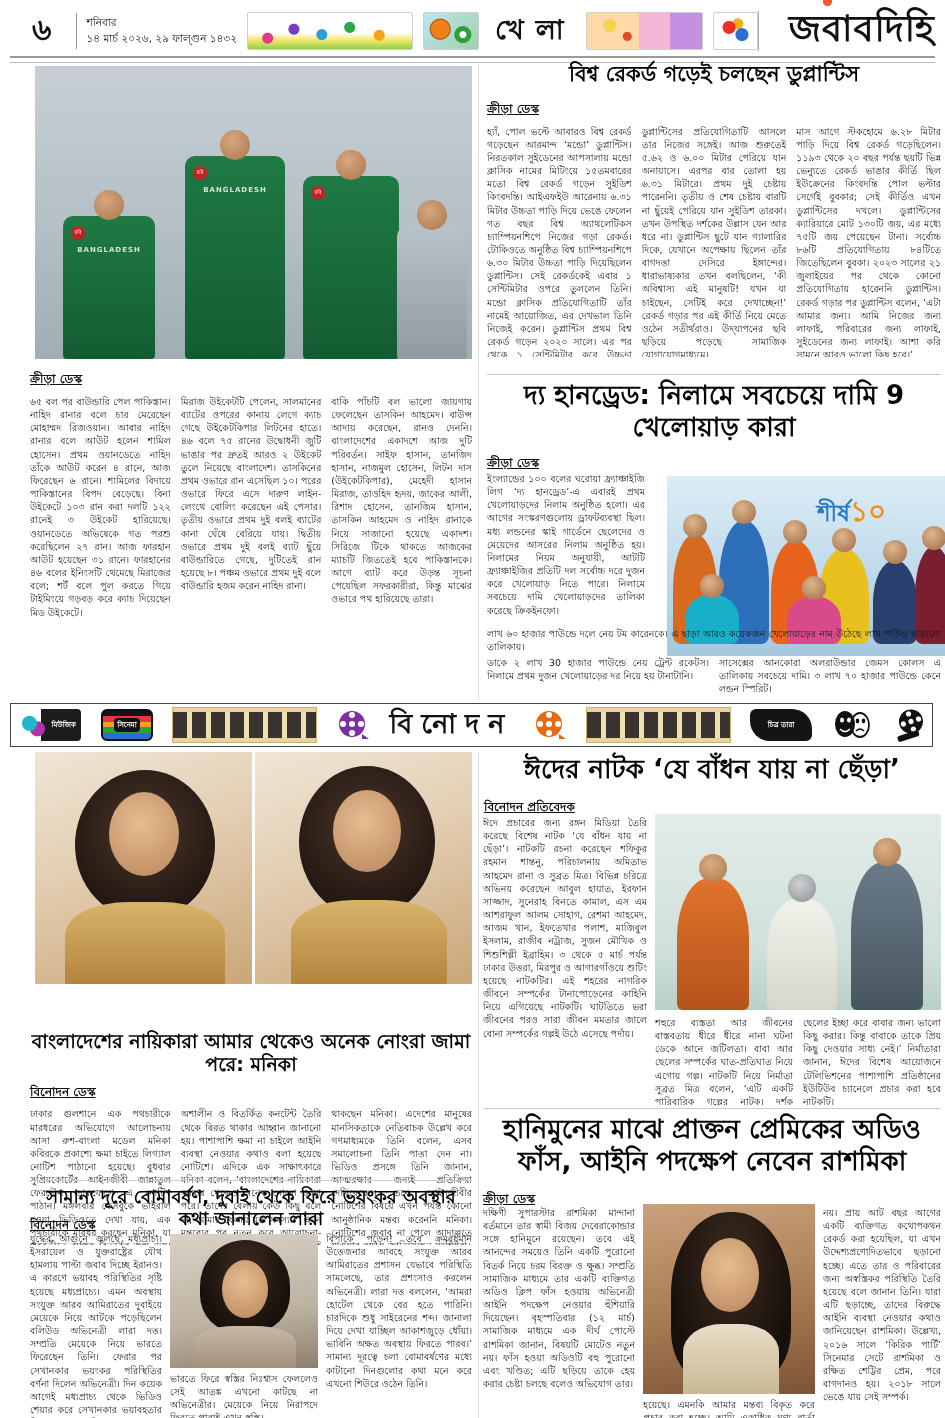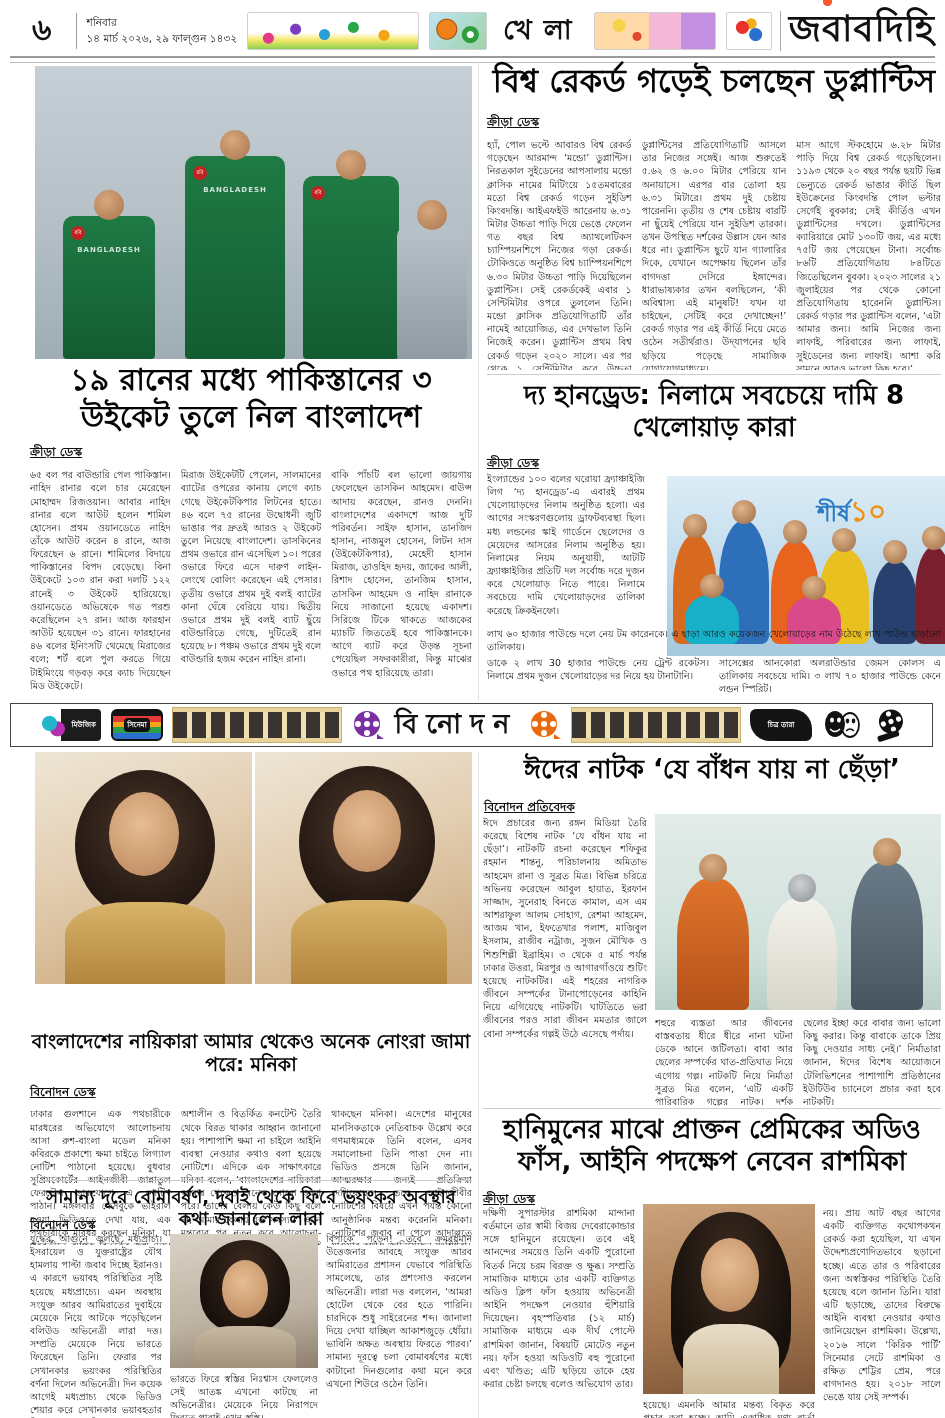--- a/index.html
+++ b/index.html
@@ -26,21 +26,21 @@
   .artC{width:120px;background:
      radial-gradient(circle at 20% 35%,#f6d34a 0 6px,transparent 7px),
      radial-gradient(circle at 35% 65%,#e04a2a 0 4px,transparent 5px),
      linear-gradient(90deg,#ffd9a8 0 45%,#f3b7d8 45% 72%,#c490e0 72% 100%);}
   .artD{width:44px;background:
      radial-gradient(circle at 35% 40%,#e8312a 0 6px,transparent 7px),
      radial-gradient(circle at 65% 60%,#2b6fd0 0 6px,transparent 7px),
      radial-gradient(circle at 55% 30%,#f2b11c 0 5px,transparent 6px),
      #fff;}
   .section-word{font-size:27px;font-weight:bold;letter-spacing:12px;margin-left:16px;white-space:nowrap;}
-  .mast-wrap{margin-left:auto;display:flex;align-items:center;border-left:1px solid #aaa;padding-left:8px;height:40px;}
+  .mast-wrap{margin-left:auto;display:flex;align-items:center;border-left:1px solid #aaa;padding-left:30px;height:40px;}
   .masthead{font-size:36px;font-weight:bold;letter-spacing:1px;position:relative;}
   .mast-dot{position:absolute;left:34px;top:-4px;width:9px;height:9px;border-radius:50%;
     background:radial-gradient(circle,#ff5a2a 0 45%,#d41f1f 100%);}
   .dbl-rule{position:absolute;left:10px;top:56px;width:925px;height:4px;
     border-top:2px solid #9a9a9a;border-bottom:1px solid #bcbcbc;}
   .vline{position:absolute;width:1px;background:#e0e0e0;}
   .hline{position:absolute;height:1px;background:#cccccc;}
   
   .headline{font-weight:bold;color:#050505;text-align:center;line-height:1.22;}
   .byline{font-size:12px;font-weight:bold;text-decoration:underline;}
@@ -68,21 +68,21 @@
   .gown{position:absolute;border-radius:40% 40% 0 0;background:linear-gradient(180deg,#d8b36a,#b3853e);}
   .natokph{background:linear-gradient(180deg,#e3ece8 0%,#cfe0da 70%,#b9cfc8 100%);}
   .fig{position:absolute;border-radius:45% 45% 6px 6px;}
   .fig .head{position:absolute;left:50%;transform:translateX(-50%);top:-24px;width:28px;height:28px;border-radius:50%;
     background:radial-gradient(circle at 42% 36%,#dcae84,#a8774e);}
   .portrait-lara{background:linear-gradient(170deg,#d9d2c6 0%,#bdb2a2 60%,#8d7f6e 100%);}
   .portrait-rash{background:linear-gradient(170deg,#caa27c 0%,#a87a52 55%,#7c5436 100%);}
   .plain-hair{position:absolute;background:radial-gradient(ellipse at 50% 30%,#3c2b20,#17100b 75%);}
   
   .ent-band{position:absolute;left:10px;top:703px;width:923px;height:44px;border:1px solid #444;background:#fff;
-    display:flex;align-items:center;gap:10px;padding:0 24px;box-sizing:border-box;}
+    display:flex;align-items:center;gap:20px;padding:0 4px;box-sizing:border-box;}
   .logo-chip{height:32px;border-radius:4px;display:flex;align-items:center;justify-content:center;
     color:#fff;font-size:7px;font-weight:bold;}
   .logo-music{width:66px;background:
      radial-gradient(circle at 22% 45%,#21b6c9 0 7px,transparent 8px),
      radial-gradient(circle at 34% 62%,#b62fb0 0 7px,transparent 8px),
      linear-gradient(90deg,#ffffff 0 40%,#1c1c1c 40% 100%);
      justify-content:flex-end;padding-right:5px;box-sizing:border-box;}
   .logo-tv{width:52px;background:linear-gradient(180deg,#141414 0 18%,#e23a3a 18% 38%,#f2a414 38% 58%,#2f9e4a 58% 78%,#2b6fd0 78% 100%);
      border:2px solid #111;border-radius:6px;box-sizing:border-box;}
   .filmstrip{height:26px;flex:1;background:
@@ -137,42 +137,41 @@
     <div class="player" style="left:268px;top:110px;width:96px;height:183px;">
       <div class="head"></div>
       <div class="crest">রবি</div>
     </div>
     <div class="player" style="left:362px;top:160px;width:70px;height:133px;background:linear-gradient(180deg,#b9c2c9,#8f9aa2);">
       <div class="head"></div>
     </div>
   </div>
 
   <div class="article" style="left:487px;top:62px;width:454px;">
-    <div class="headline" style="font-size:32px;">বিশ্ব রেকর্ড গড়েই চলছেন ডুপ্লান্টিস</div>
+    <div class="headline" style="font-size:21px;">বিশ্ব রেকর্ড গড়েই চলছেন ডুপ্লান্টিস</div>
     <div class="byline" style="margin-top:12px;">ক্রীড়া ডেস্ক</div>
     <div class="colrow" style="margin-top:5px;height:232px;">
       <div class="bodytext">হ্যাঁ, পোল ভল্টে আবারও বিশ্ব রেকর্ড গড়েছেন আরমান্দ ‘মন্ডো’ ডুপ্লান্টিস। নিরতকাল সুইডেনের আপসালায় মন্ডো ক্লাসিক নামের মিটিংয়ে ১৫তমবারের মতো বিশ্ব রেকর্ড গড়েন সুইডিশ কিংবদন্তি। আইএফইউ আরেনায় ৬.৩১ মিটার উচ্চতা পাড়ি দিয়ে ভেঙে ফেলেন গত বছর বিশ্ব অ্যাথলেটিকস চ্যাম্পিয়নশিপে নিজের গড়া রেকর্ড। টোকিওতে অনুষ্ঠিত বিশ্ব চ্যাম্পিয়নশিপে ৬.৩০ মিটার উচ্চতা পাড়ি দিয়েছিলেন ডুপ্লান্টিস। সেই রেকর্ডকেই এবার ১ সেন্টিমিটার ওপরে তুললেন তিনি। মন্ডো ক্লাসিক প্রতিযোগিতাটি তাঁর নামেই আয়োজিত, এর দেখভাল তিনি নিজেই করেন। ডুপ্লান্টিস প্রথম বিশ্ব রেকর্ড গড়েন ২০২০ সালে। এর পর থেকে ১ সেন্টিমিটার করে উচ্চতা বাড়িয়ে এ নিয়ে ১৫ বার বিশ্ব রেকর্ড গড়লেন। এর আগে গত বছর ছয়বার ভেঙেছিলেন নিজের রেকর্ড।</div>
       <div class="bodytext">ডুপ্লান্টিসের প্রতিযোগিতাটি আসলে তার নিজের সঙ্গেই। আজ শুরুতেই ৫.৬২ ও ৬.০০ মিটার পেরিয়ে যান অনায়াসে। এরপর বার তোলা হয় ৬.৩১ মিটারে। প্রথম দুই চেষ্টায় পারেননি। তৃতীয় ও শেষ চেষ্টায় বারটি না ছুঁয়েই পেরিয়ে যান সুইডিশ তারকা। তখন উপস্থিত দর্শকের উল্লাস যেন আর ধরে না। ডুপ্লান্টিস ছুটে যান গ্যালারির দিকে, যেখানে অপেক্ষায় ছিলেন তাঁর বাগদত্তা দেসিরে ইঙ্গান্দের। ধারাভাষ্যকার তখন বলছিলেন, ‘কী অবিশ্বাস্য এই মানুষটি! যখন যা চাইছেন, সেটিই করে দেখাচ্ছেন!’ রেকর্ড গড়ার পর এই কীর্তি নিয়ে মেতে ওঠেন সতীর্থরাও। উদ্‌যাপনের ছবি ছড়িয়ে পড়েছে সামাজিক যোগাযোগমাধ্যমে।</div>
       <div class="bodytext">মাস আগে স্টকহোমে ৬.২৮ মিটার পাড়ি দিয়ে বিশ্ব রেকর্ড গড়েছিলেন। ১১৯৩ থেকে ২০ বছর পর্যন্ত ছয়টি ভিন্ন ভেন্যুতে রেকর্ড ভাঙার কীর্তি ছিল ইউক্রেনের কিংবদন্তি পোল ভল্টার সের্গেই বুবকার; সেই কীর্তিও এখন ডুপ্লান্টিসের দখলে। ডুপ্লান্টিসের ক্যারিয়ারে মোট ১৩০টি জয়, এর মধ্যে ৭৫টি জয় পেয়েছেন টানা। সর্বোচ্চ ৮৬টি প্রতিযোগিতায় ৮৪টিতে জিতেছিলেন বুবকা। ২০২৩ সালের ২১ জুলাইয়ের পর থেকে কোনো প্রতিযোগিতায় হারেননি ডুপ্লান্টিস। রেকর্ড গড়ার পর ডুপ্লান্টিস বলেন, ‘এটা আমার জন্য। আমি নিজের জন্য লাফাই, পরিবারের জন্য লাফাই, সুইডেনের জন্য লাফাই। আশা করি সামনে আরও ভালো কিছু হবে।’</div>
     </div>
   </div>
 
   <div class="article" style="left:30px;top:362px;width:442px;">
-    <div class="headline" style="font-size:30px;">১৯ রানের মধ্যে পাকিস্তানের ৩ উইকেট তুলে নিল বাংলাদেশ</div>
     <div class="byline" style="margin-top:8px;">ক্রীড়া ডেস্ক</div>
     <div class="colrow" style="margin-top:5px;height:238px;">
       <div class="bodytext">৬৫ বল পর বাউন্ডারি পেল পাকিস্তান। নাহিদ রানার বলে চার মেরেছেন মোহাম্মদ রিজওয়ান। আবার নাহিদ রানার বলে আউট হলেন শামিল হোসেন। প্রথম ওয়ানডেতে নাহিদ তাঁকে আউট করেন ৪ রানে, আজ ফিরেছেন ৬ রানে। শামিলের বিদায়ে পাকিস্তানের বিপদ বেড়েছে। বিনা উইকেটে ১০৩ রান করা দলটি ১২২ রানেই ৩ উইকেট হারিয়েছে। ওয়ানডেতে অভিষেকে গত পরশু করেছিলেন ২৭ রান। আজ ফারহান আউট হয়েছেন ৩১ রানে। ফারহানের ৪৬ বলের ইনিংসটি থেমেছে মিরাজের বলে; শর্ট বলে পুল করতে গিয়ে টাইমিংয়ে গড়বড় করে ক্যাচ দিয়েছেন মিড উইকেটে।</div>
       <div class="bodytext">মিরাজ উইকেটটি পেলেন, সালমানের ব্যাটের ওপরের কানায় লেগে ক্যাচ গেছে উইকেটকিপার লিটনের হাতে। ৪৬ বলে ৭৫ রানের উদ্বোধনী জুটি ভাঙার পর দ্রুতই আরও ২ উইকেট তুলে নিয়েছে বাংলাদেশ। তাসকিনের প্রথম ওভারে রান এসেছিল ১০। পরের ওভারে ফিরে এসে দারুণ লাইন-লেংথে বোলিং করেছেন এই পেসার। তৃতীয় ওভারে প্রথম দুই বলই ব্যাটের কানা ঘেঁষে বেরিয়ে যায়। দ্বিতীয় ওভারে প্রথম দুই বলই ব্যাট ছুঁয়ে বাউন্ডারিতে গেছে, দুটিতেই রান হয়েছে ৮। পঞ্চম ওভারে প্রথম দুই বলে বাউন্ডারি হজম করেন নাহিদ রানা।</div>
       <div class="bodytext">বাকি পাঁচটি বল ভালো জায়গায় ফেলেছেন তাসকিন আহমেদ। বাউন্স আদায় করেছেন, রানও দেননি। বাংলাদেশের একাদশে আজ দুটি পরিবর্তন। সাইফ হাসান, তানজিদ হাসান, নাজমুল হোসেন, লিটন দাস (উইকেটকিপার), মেহেদী হাসান মিরাজ, তাওহিদ হৃদয়, জাকের আলী, রিশাদ হোসেন, তানজিম হাসান, তাসকিন আহমেদ ও নাহিদ রানাকে নিয়ে সাজানো হয়েছে একাদশ। সিরিজে টিকে থাকতে আজকের ম্যাচটি জিততেই হবে পাকিস্তানকে। আগে ব্যাট করে উড়ন্ত সূচনা পেয়েছিল সফরকারীরা, কিন্তু মাঝের ওভারে পথ হারিয়েছে তারা।</div>
     </div>
   </div>
 
   <div class="hline" style="left:487px;top:374px;width:454px;"></div>
   <div class="article" style="left:487px;top:380px;width:454px;height:320px;">
-    <div class="headline" style="font-size:26px;">দ্য হানড্রেড: নিলামে সবচেয়ে দামি 8 খেলোয়াড় কারা</div>
+    <div class="headline" style="font-size:26px;">দ্য হানড্রেড: নিলামে সবচেয়ে দামি 9 খেলোয়াড় কারা</div>
     <div class="byline" style="position:absolute;left:0;top:74px;">ক্রীড়া ডেস্ক</div>
     <div class="bodytext" style="position:absolute;left:0;top:92px;width:158px;height:162px;">ইংল্যান্ডের ১০০ বলের ঘরোয়া ফ্র্যাঞ্চাইজি লিগ ‘দ্য হানড্রেড’-এ এবারই প্রথম খেলোয়াড়দের নিলাম অনুষ্ঠিত হলো। এর আগের সংস্করণগুলোয় ড্রাফটব্যবস্থা ছিল। মধ্য লন্ডনের স্কাই গার্ডেনে ছেলেদের ও মেয়েদের আসরের নিলাম অনুষ্ঠিত হয়। নিলামের নিয়ম অনুযায়ী, আটটি ফ্র্যাঞ্চাইজির প্রতিটি দল সর্বোচ্চ দরে দুজন করে খেলোয়াড় নিতে পারে। নিলামে সবচেয়ে দামি খেলোয়াড়দের তালিকা করেছে ক্রিকইনফো।</div>
     <div class="photo collage" style="left:180px;top:72px;width:288px;height:180px;margin-top:24px;">
       <div class="top10" style="left:150px;top:14px;">
         <span style="font-size: 23px; color: rgb(43, 123, 196);">শীর্ষ</span><span style="font-size: 28px; color: rgb(242, 145, 17);">১০</span>
       </div>
       <div class="blob" style="left:6px;top:58px;width:44px;height:110px;background:#d86a20;">
           <div class="head"></div>
         </div>
       <div class="blob" style="left:52px;top:44px;width:50px;height:124px;background:#2e6fba;">

